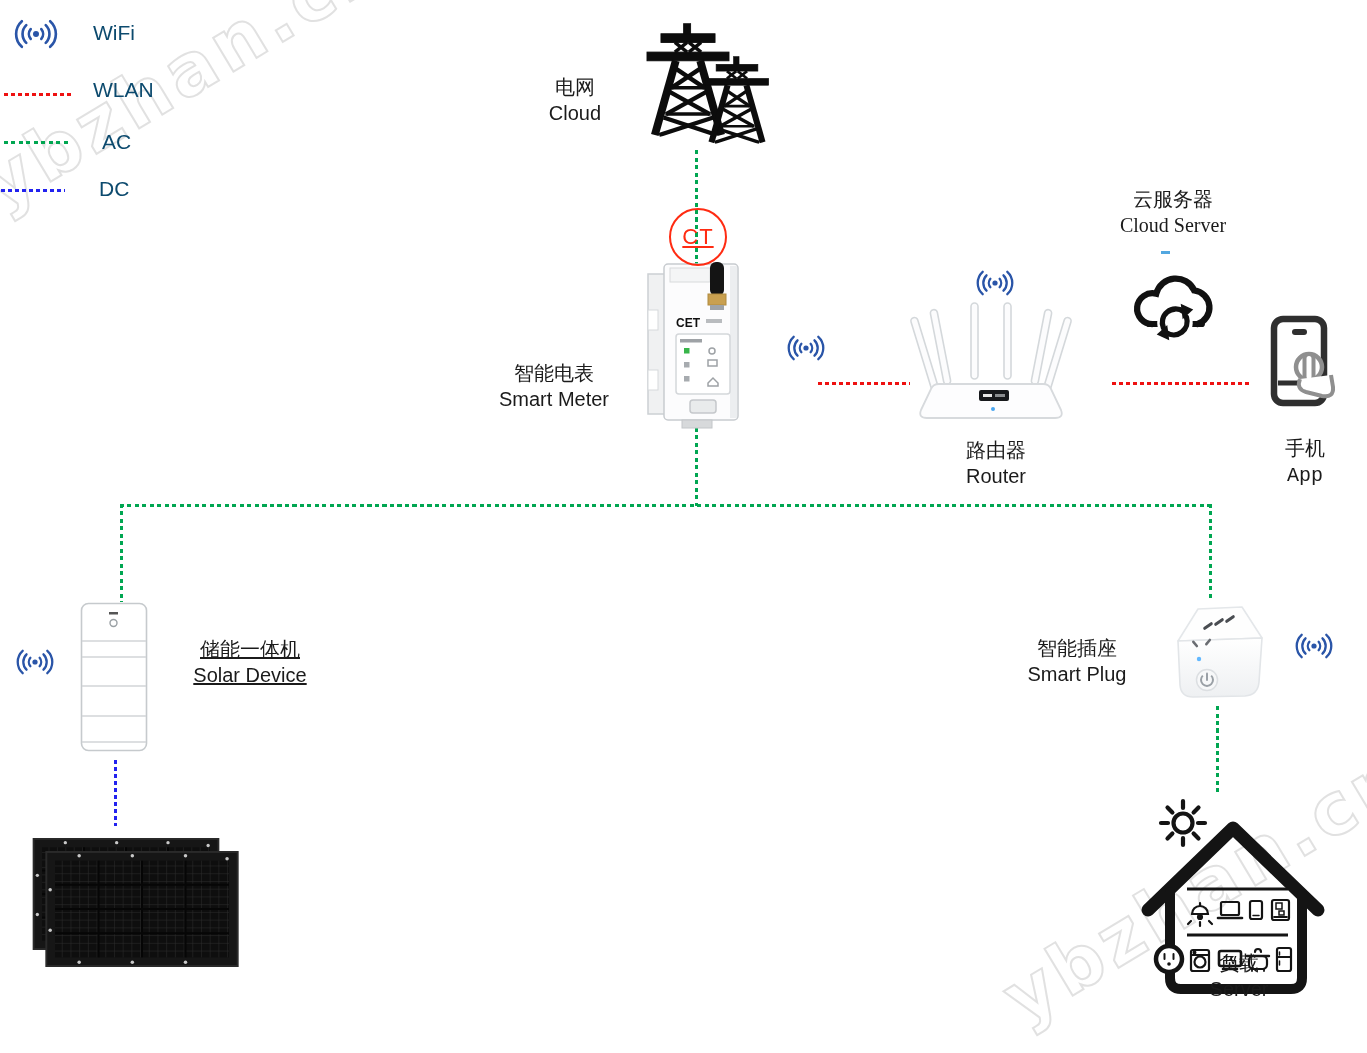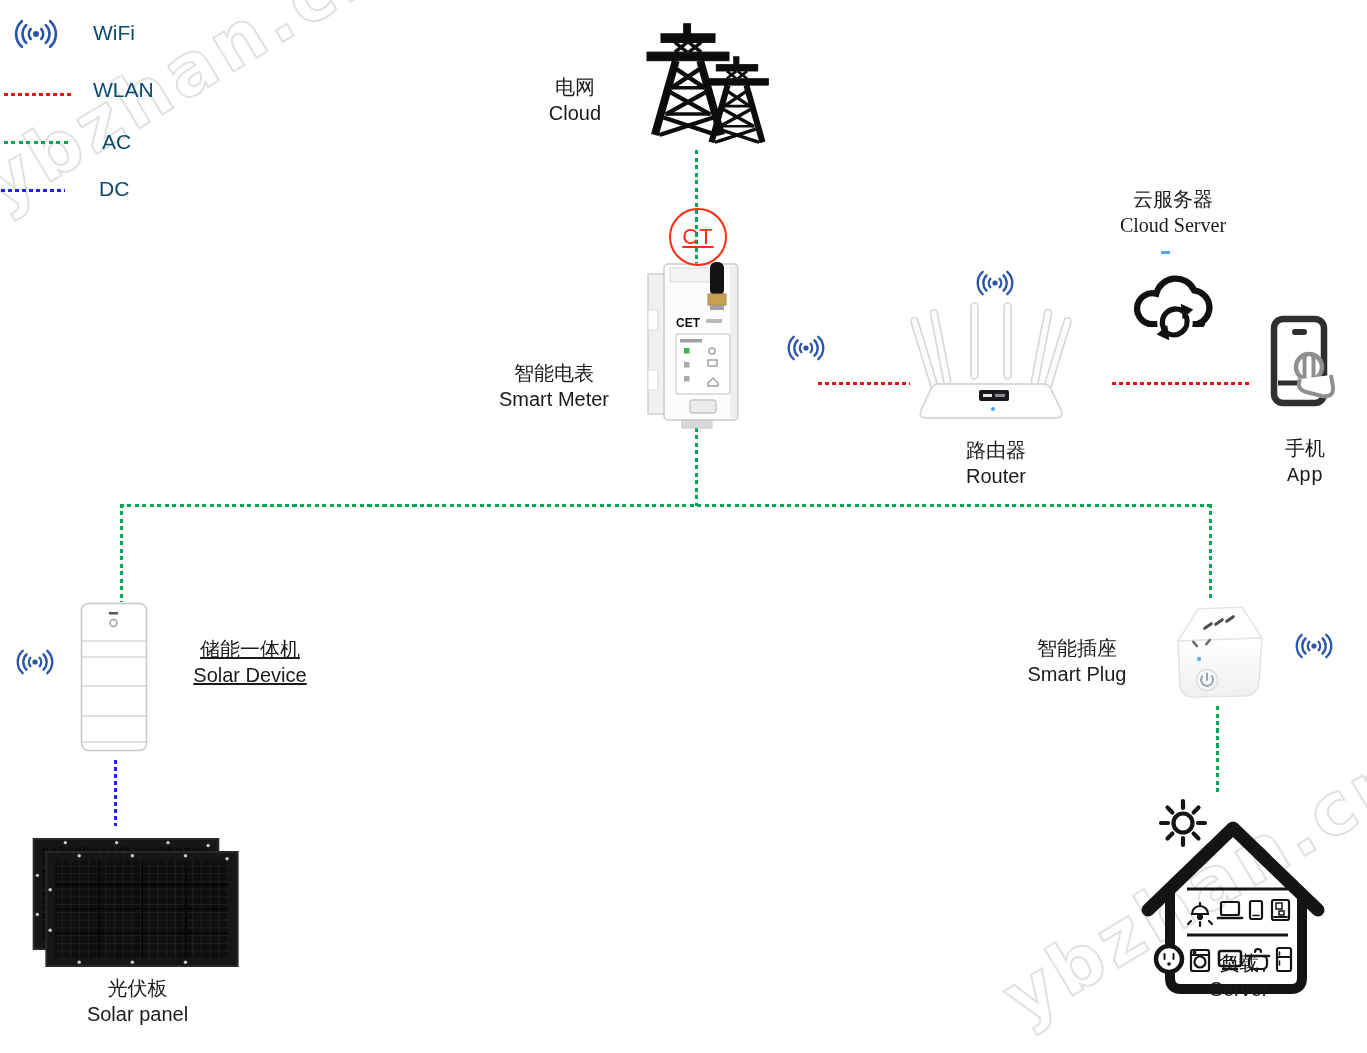--- a/index.html
+++ b/index.html
@@ -226,24 +226,20 @@
   </svg>
   <div class="nlabel" style="left:155px;top:636px;width:190px;text-decoration:underline;">
     <div>储能一体机</div>
     <div>Solar Device</div>
   </div>
 
   <svg class="abs" style="left:28px;top:836px" width="214" height="133" viewBox="0 0 214 133">
     <use href="#panel" x="2" y="2" width="192" height="112"></use>
     <use href="#panel" x="16" y="15" width="196" height="116"></use>
   </svg>
-  <div class="nlabel" style="left:40px;top:975px;width:195px;">
-    <div>光伏板</div>
-    <div>Solar panel</div>
-  </div>
 
   <div class="nlabel" style="left:982px;top:635px;width:190px;">
     <div>智能插座</div>
     <div>Smart Plug</div>
   </div>
   <svg class="abs" style="left:1168px;top:600px" width="104" height="104" viewBox="0 0 104 104">
     <defs>
       <linearGradient id="plugGrad" x1="0" y1="0" x2="0" y2="1">
         <stop offset="0" stop-color="#ffffff"></stop>
           <stop offset="1" stop-color="#eef0f2"></stop>

